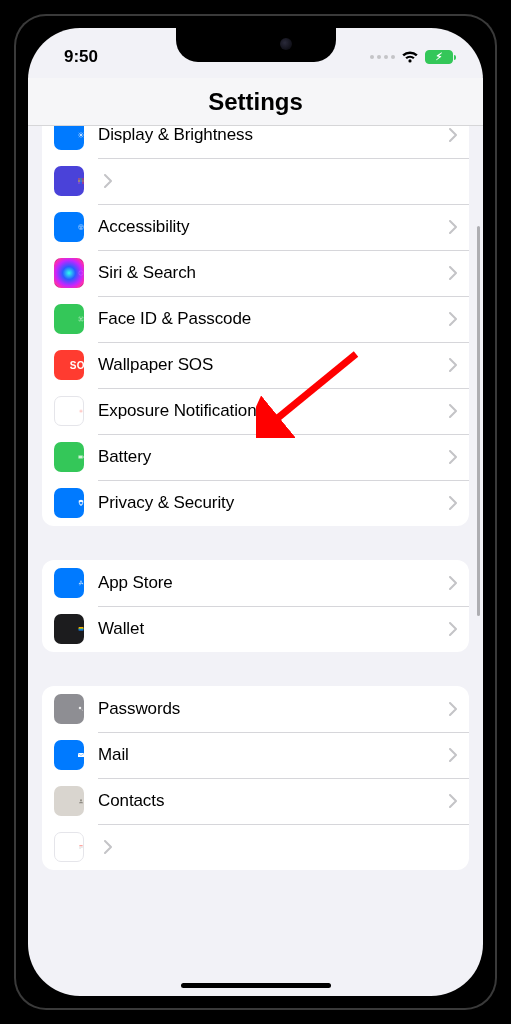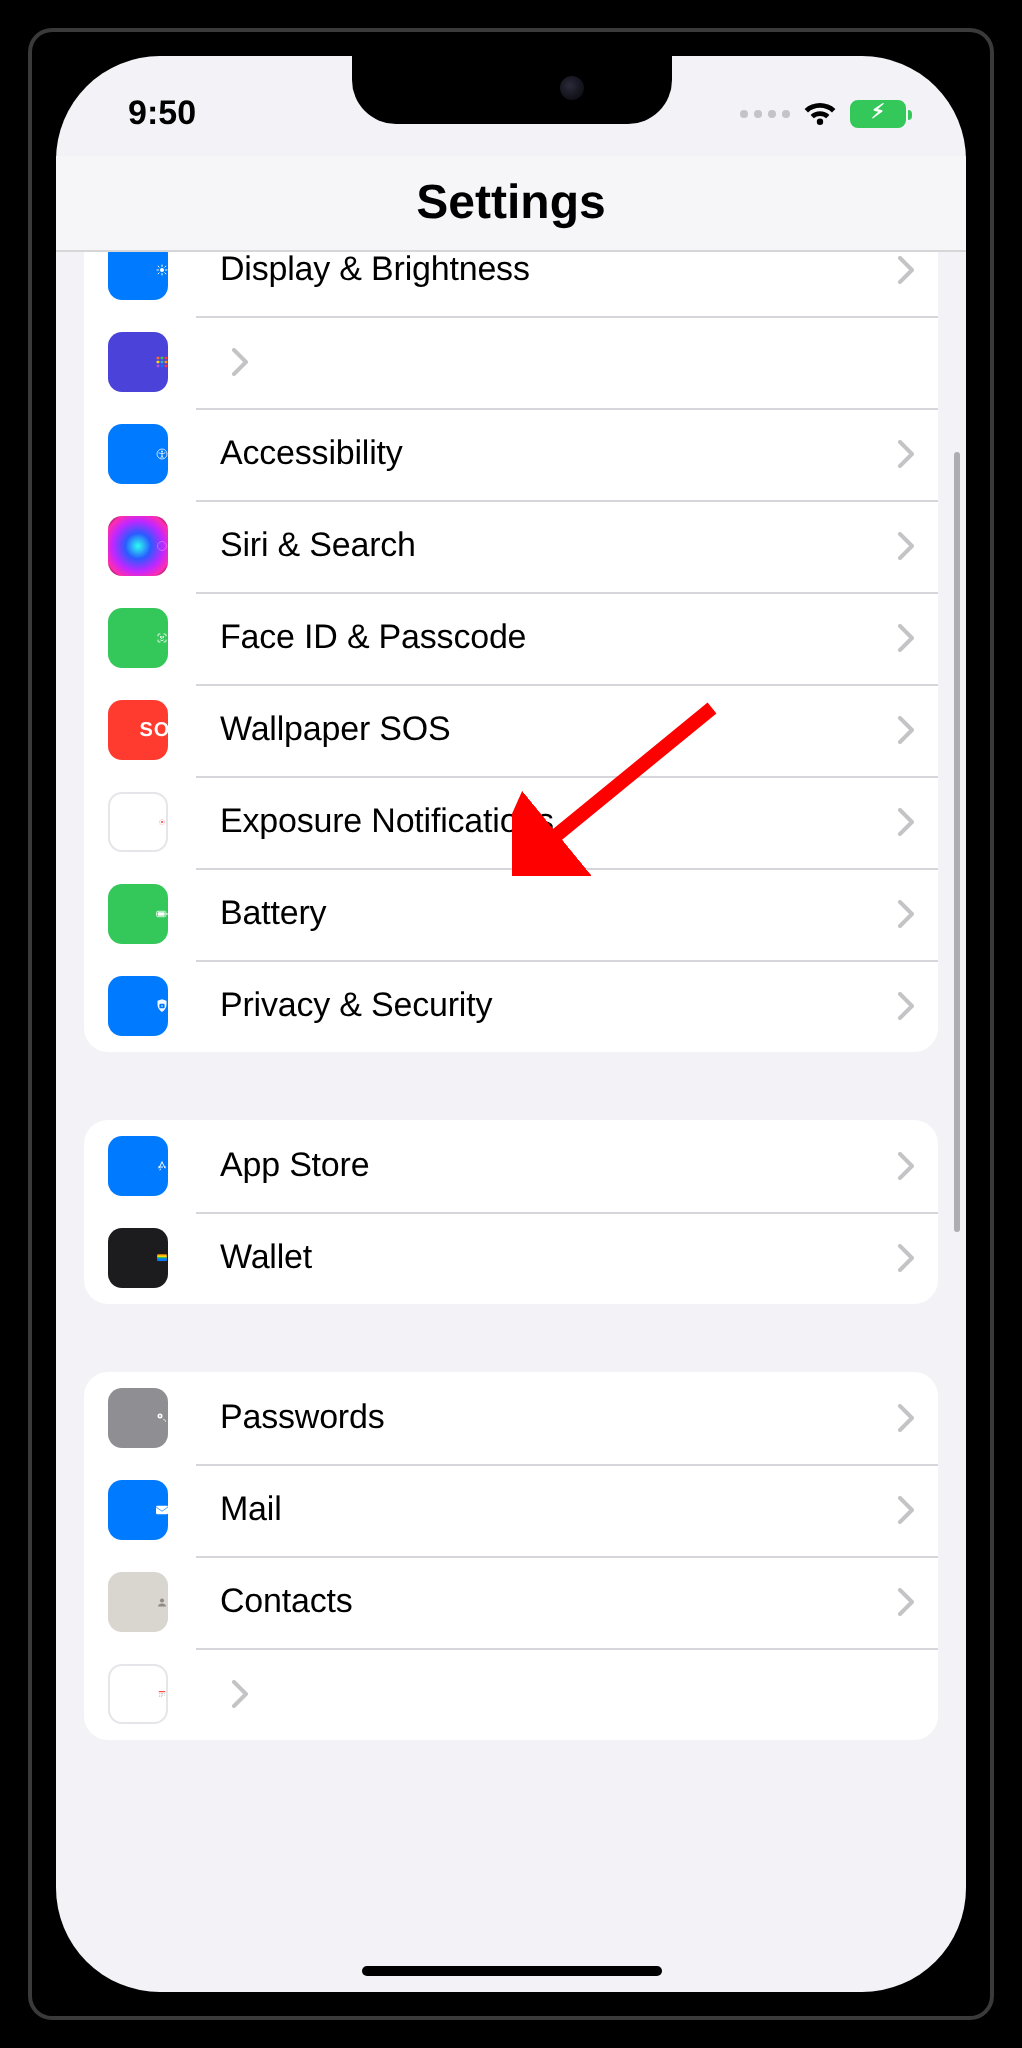--- a/index.html
+++ b/index.html
@@ -10,21 +10,21 @@
     font-family: -apple-system, "Helvetica Neue", Helvetica, Arial, sans-serif;
     display: flex;
     align-items: center;
     justify-content: center;
     position: relative;
   }
   .phone {
     width: 483px;
     height: 996px;
     background: #000;
-    border-radius: 12px;
+    border-radius: 32px;
     position: relative;
     box-shadow: 0 0 0 2px #3a3a3a inset;
     overflow: hidden;
   }
   .screen {
     position: absolute;
     top: 14px; left: 14px; right: 14px; bottom: 14px;
     background: #f2f2f7;
     border-radius: 52px;
     overflow: hidden;
@@ -88,21 +88,20 @@
     border-radius: 12px;
     overflow: hidden;
   }
   .group + .group { margin-top: 34px; }
   .group.first { margin-top: 0; border-top-left-radius:0; border-top-right-radius:0;}
   .cell {
     display:flex; align-items:center;
     min-height: 46px;
     padding: 5px 12px 5px 12px;
     position:relative;
-    gap:12px;
   }
   .cell + .cell::before {
     content:"";
     position:absolute; top:0; left:56px; right:0;
     height:0.5px; background:#d6d6da;
   }
   .icon {
     width: 30px; height: 30px;
     border-radius: 7px;
     flex-shrink: 0;

